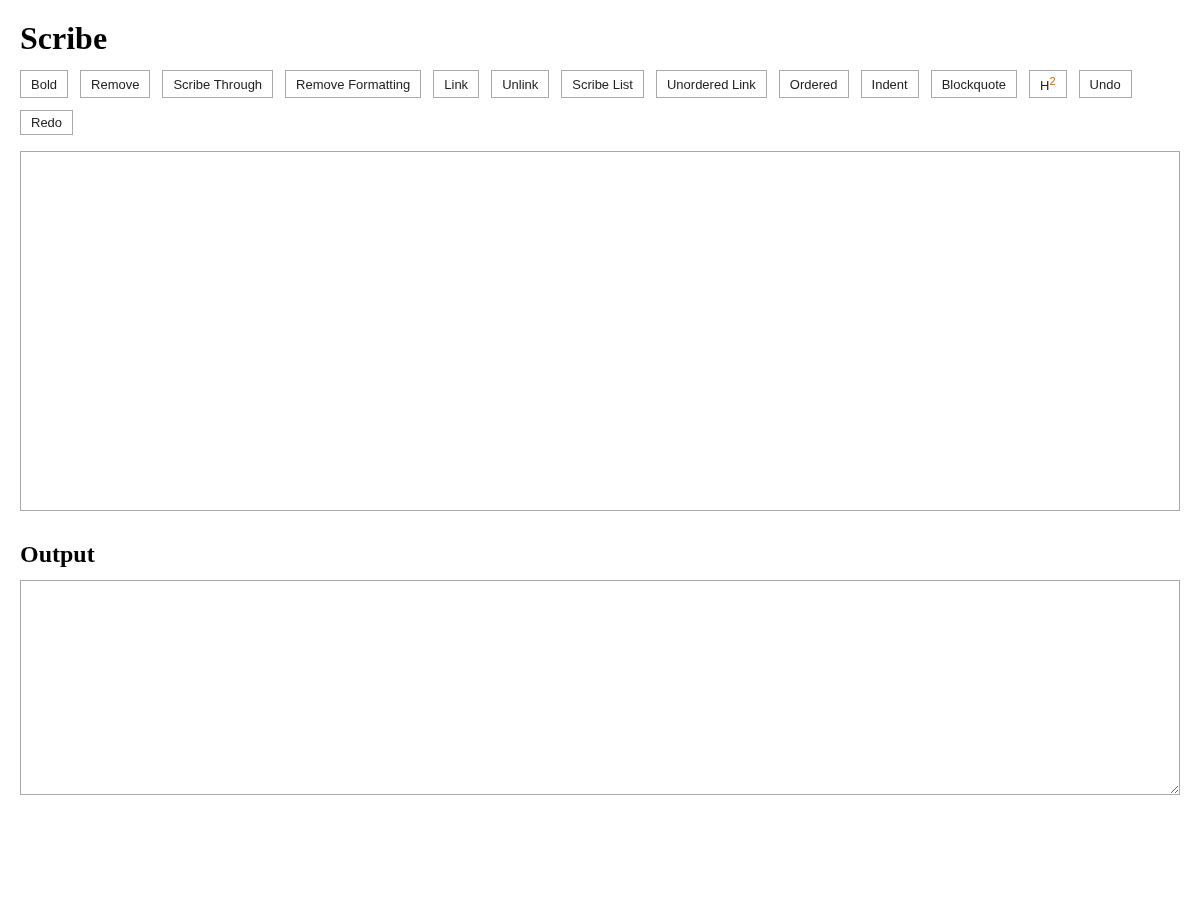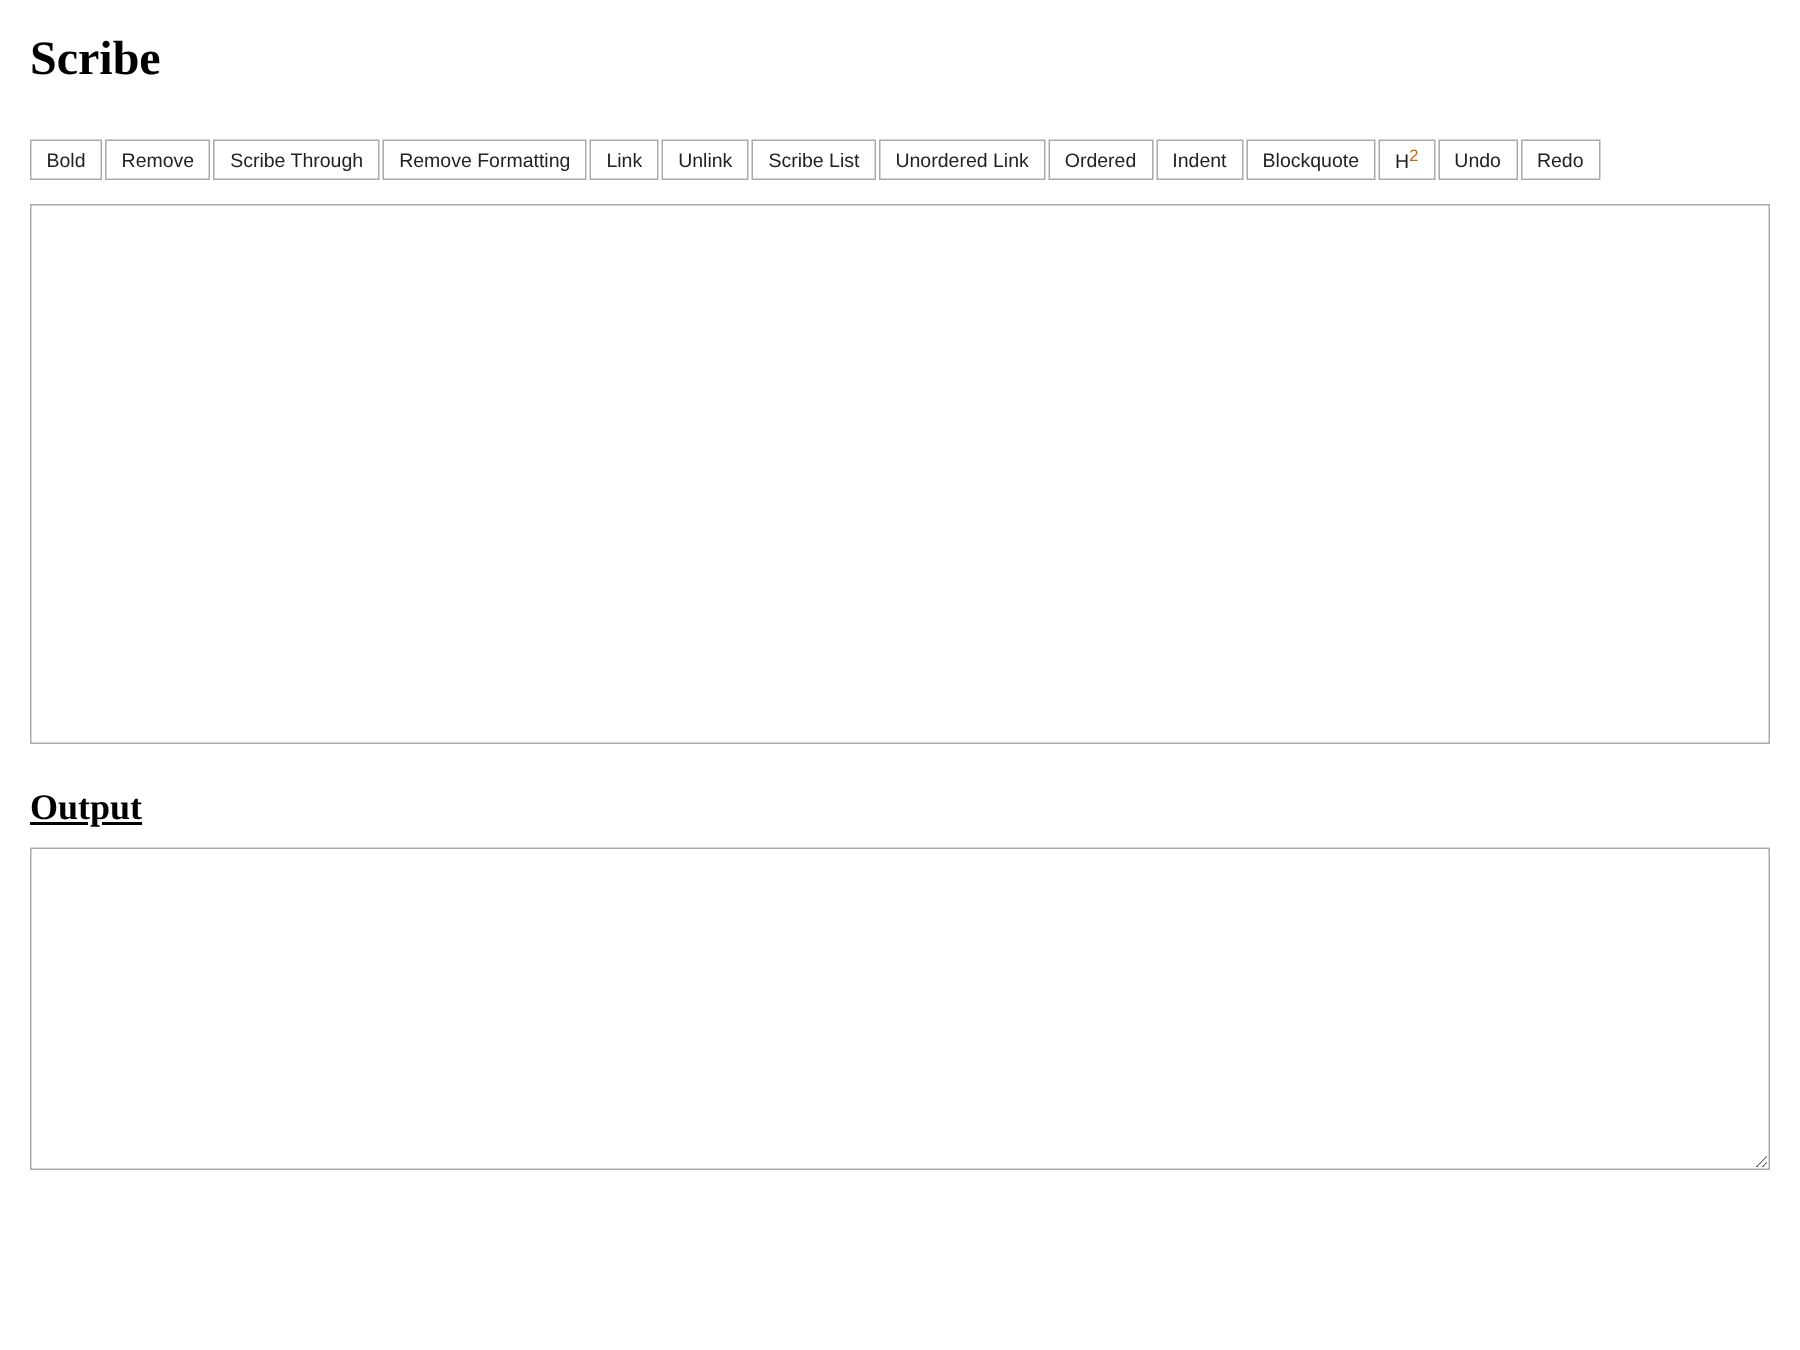--- a/index.html
+++ b/index.html
@@ -11,28 +11,28 @@
     body {
       font-family: Georgia, 'Times New Roman', serif;
       background: #ffffff;
       color: #000000;
       padding: 20px;
     }
 
     .app-title {
       font-size: 2rem;
       font-weight: bold;
-      margin-bottom: 28px;
+      margin-bottom: 5px;
       font-family: Georgia, serif;
     }
 
     .toolbar {
       display: flex;
       flex-wrap: wrap;
-      gap: 2px;
+      gap: 12px;
       margin-bottom: 8px;
       padding: 8px 0;
     }
 
     .toolbar-button {
       border: 1px solid #aaa;
       background: #fff;
       padding: 4px 10px;
       font-size: 13px;
       cursor: pointer;
@@ -53,21 +53,20 @@
       margin-bottom: 30px;
       padding: 8px;
       outline: none;
     }
 
     .output-label {
       font-size: 1.5rem;
       font-weight: bold;
       margin-bottom: 12px;
       font-family: Georgia, serif;
-      text-decoration: underline;
     }
 
     .output-textarea {
       width: 100%;
       height: 215px;
       border: 1px solid #aaa;
       padding: 8px;
       font-family: Arial, sans-serif;
       font-size: 13px;
       resize: vertical;

